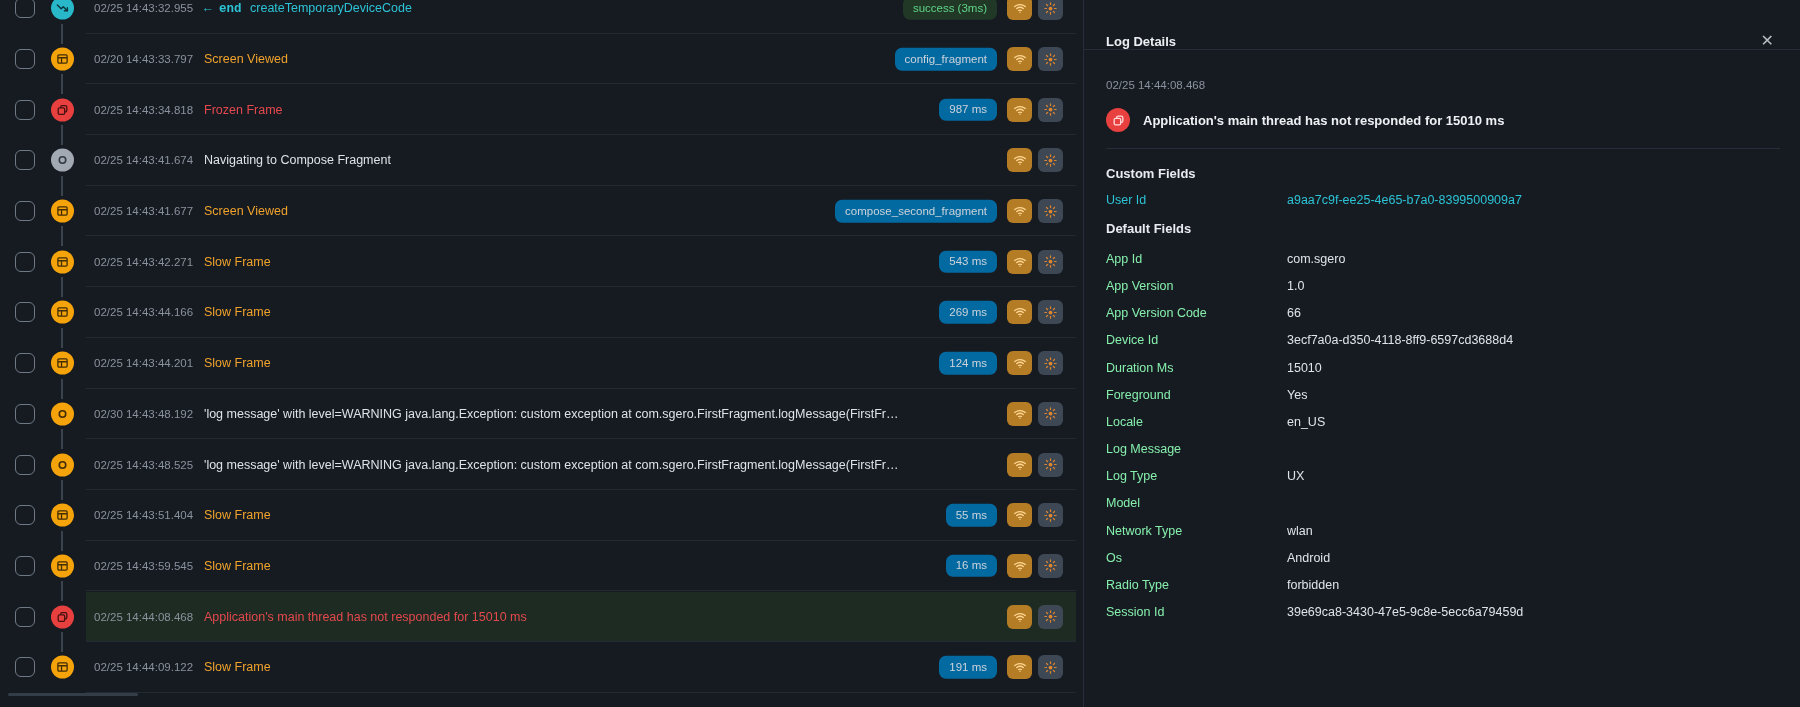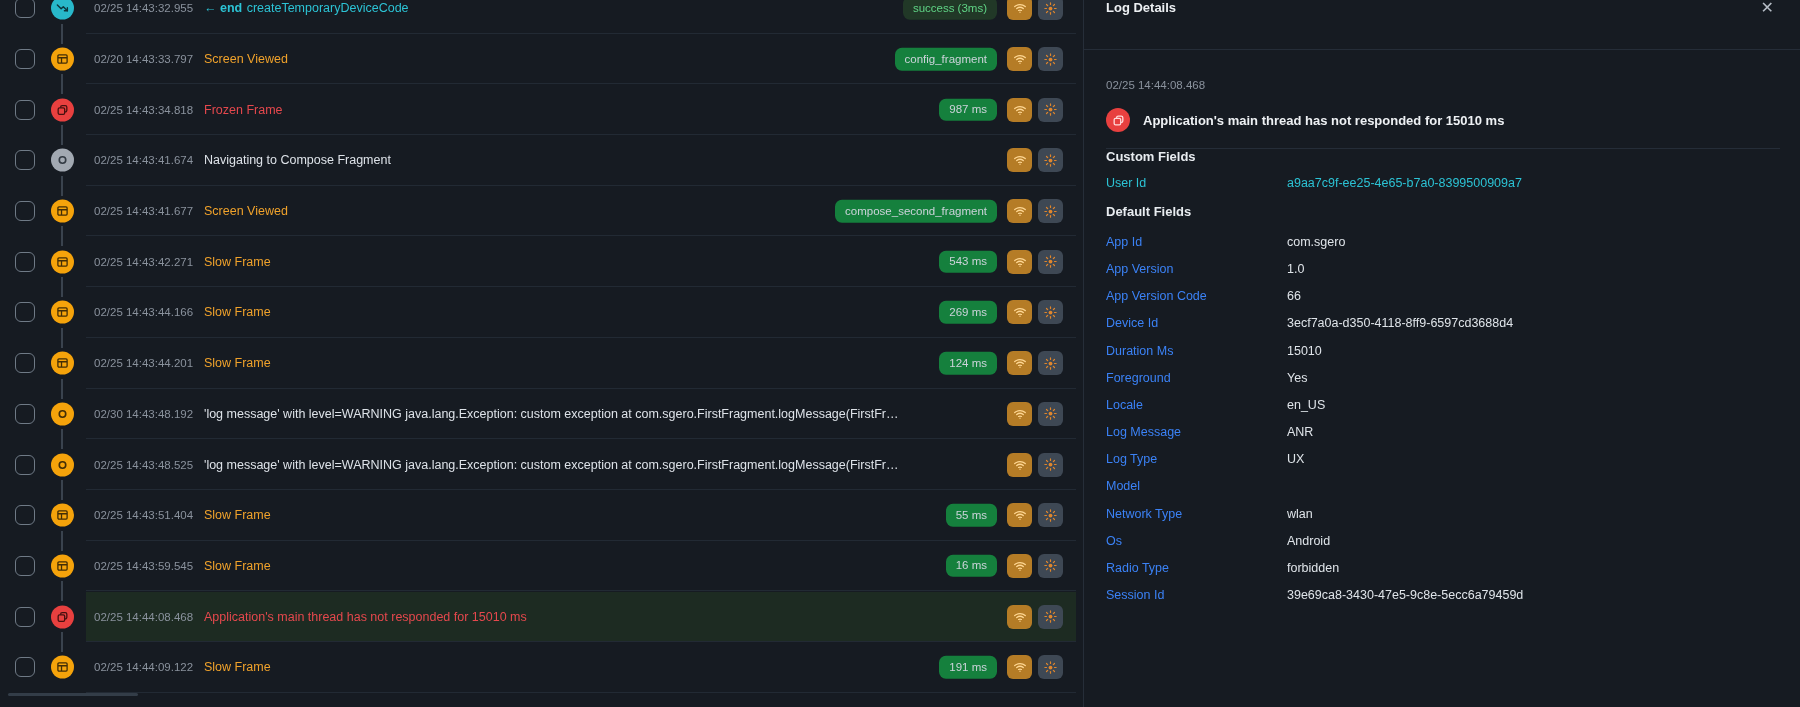--- a/index.html
+++ b/index.html
@@ -28,51 +28,51 @@
   .evicon[data-glyph="frozen"]   .g-frozen,
   .evicon[data-glyph="ring"]     .g-ring { display:block; }
   .ic-teal   { background:#28b8ca; color:#0c353c; }
   .ic-orange { background:#f5a30b; color:#432e06; }
   .ic-red    { background:#e8403f; color:#45100f; }
   .ic-gray   { background:#a2a9b2; color:#333b44; }
   .time { position:absolute; left:94px; top:50%; transform:translateY(-50%);
         font-size:11.5px; color:#8a929d; white-space:nowrap; }
   .title { position:absolute; left:204px; right:112px; top:50%; transform:translateY(-50%);
         font-size:12.5px; font-weight:500; white-space:nowrap; overflow:hidden; text-overflow:ellipsis; }
-  .title b { font-weight:700; margin-right:1px; }
+  .title b { font-weight:700; margin-right:1px;font-family:Liberation Mono, monospace; }
   .t-orange { color:#f0a22b; } .t-red { color:#e5484d; }
   .t-teal { color:#2cc3d5; } .t-white { color:#dde2e8; font-weight:400; }
   .badge { position:absolute; right:86px; top:50%; transform:translateY(-50%);
         font-size:11.5px; line-height:1; padding:5.5px 10px; border-radius:7px;
-        background:#15803d; color:#ccd3da; white-space:nowrap; }
+        background:#0369a1; color:#ccd3da; white-space:nowrap; }
   .badge.green { background:#213827; color:#5fd385; }
   .abtn { position:absolute; top:50%; transform:translateY(-50%); width:25px; height:24px;
         border-radius:6px; display:flex; align-items:center; justify-content:center; cursor:pointer; }
   .abtn.wifi { right:51px; background:#b57c26; color:#ffd793; }
   .abtn.sun  { right:20px; background:#3e4854; color:#e0862c; }
   .hthumb { position:absolute; left:8px; bottom:11px; width:130px; height:3px;
         background:#333d48; border-radius:2px; z-index:3; cursor:grab; }
   
   .details { position:absolute; left:1083px; top:0; right:0; bottom:0;
         background:#161b22; border-left:1px solid #262e39; }
   .dhead { height:50px; border-bottom:1px solid #252d38; display:flex;
-        align-items:flex-start; justify-content:space-between; padding:0 26px 0 22px; }
+        align-items:flex-end; justify-content:space-between; padding:0 26px 0 22px; }
   .dhead .ht { font-size:13px; font-weight:700; color:#edf0f3; }
   .close { font-size:16px; color:#b6bdc6; cursor:pointer; line-height:1; }
   .dbody { padding:0 20px 0 22px; }
   .dts { margin-top:29px; font-size:11.5px; color:#8a929d; }
   .trow { margin-top:17px; display:flex; align-items:center; gap:13px; }
   .trow .circ { flex:none; width:24px; height:24px; border-radius:50%;
         background:#e8403f; color:#ffd9d9; display:flex; align-items:center; justify-content:center; }
   .trow .ttl { font-size:13px; font-weight:700; color:#eef1f4; }
   .div2 { margin-top:16px; height:1px; background:#252d38; }
-  .sect { font-size:13px; font-weight:700; color:#e8ecf0; height:15px; }
+  .sect { margin-top:17px; font-size:13px; font-weight:700; color:#e8ecf0; height:15px; }
   .frow { display:grid; grid-template-columns:181px 1fr; align-items:center;
         height:27.2px; font-size:12.5px; }
-  .flabel { color:#3b82f6; } .fvalue { color:#dfe4e9; }
+  .flabel { color:#86efac; } .fvalue { color:#dfe4e9; }
   .frow.link .flabel, .frow.link .fvalue { color:#2cc3d5; }
   .frow.link .fvalue { cursor:pointer; }
   #customFields { margin-top:5px; }
   .sect.df { margin-top:8px; }
   #defaultFields { margin-top:9px; }
 </style>
 </head>
 <body>
 
 <div class="app">
@@ -637,21 +637,20 @@
           <div class="frow">
     <span class="flabel">Foreground</span>
     <span class="fvalue">Yes</span>
   </div>
           <div class="frow">
     <span class="flabel">Locale</span>
     <span class="fvalue">en_US</span>
   </div>
           <div class="frow">
     <span class="flabel">Log Message</span>
-    <span class="fvalue">ANR</span>
   </div>
           <div class="frow">
     <span class="flabel">Log Type</span>
     <span class="fvalue">UX</span>
   </div>
           <div class="frow">
     <span class="flabel">Model</span>
   </div>
           <div class="frow">
     <span class="flabel">Network Type</span>

